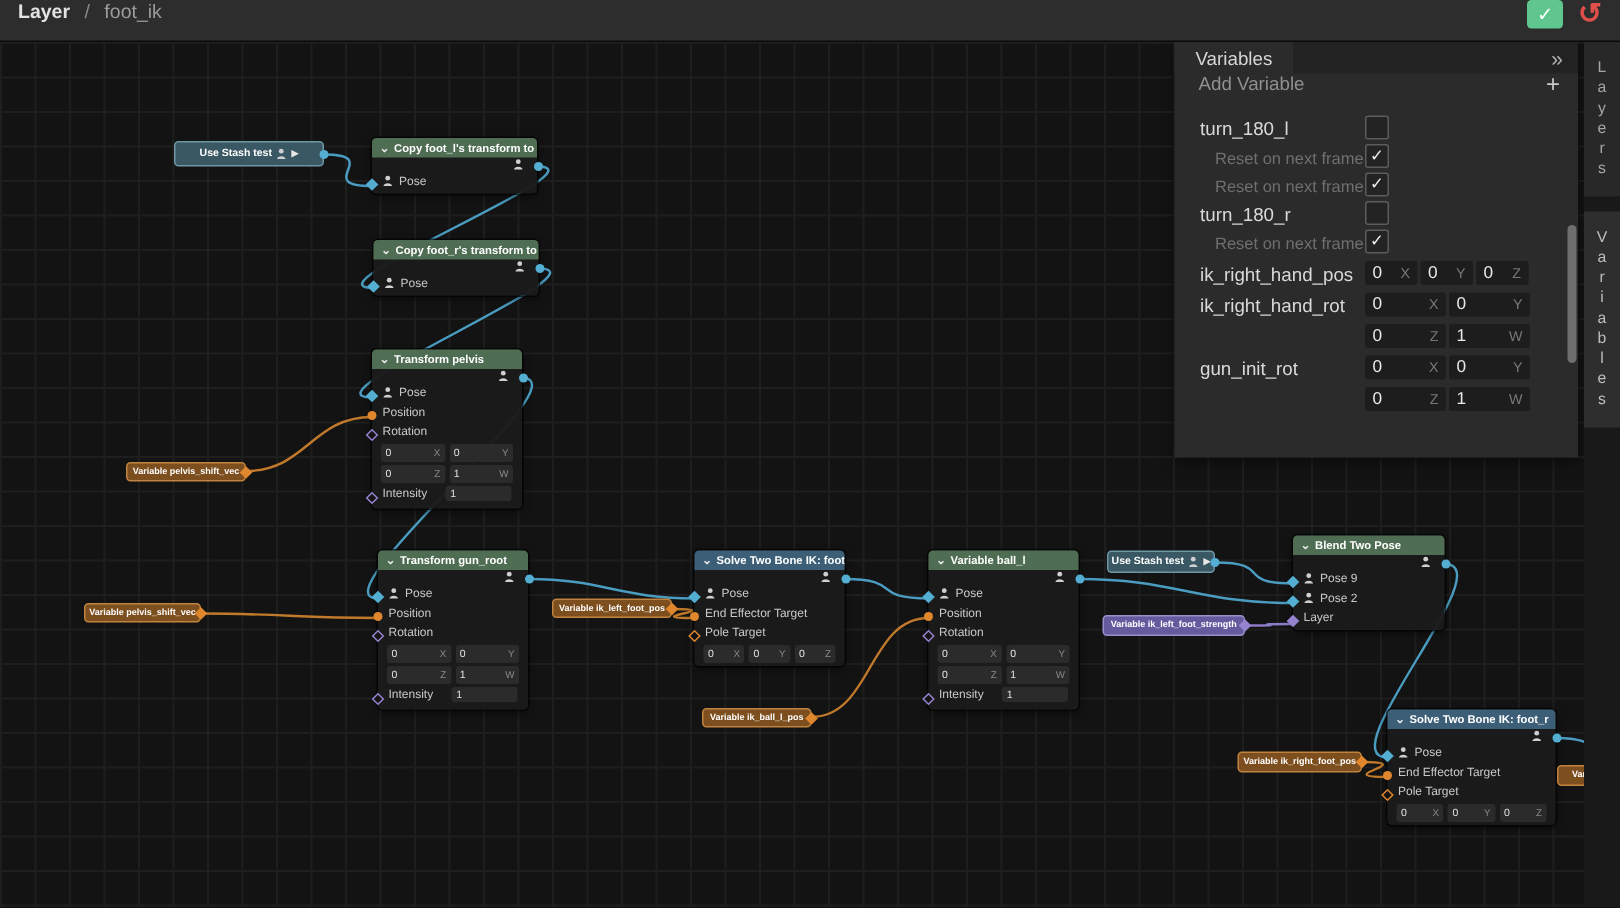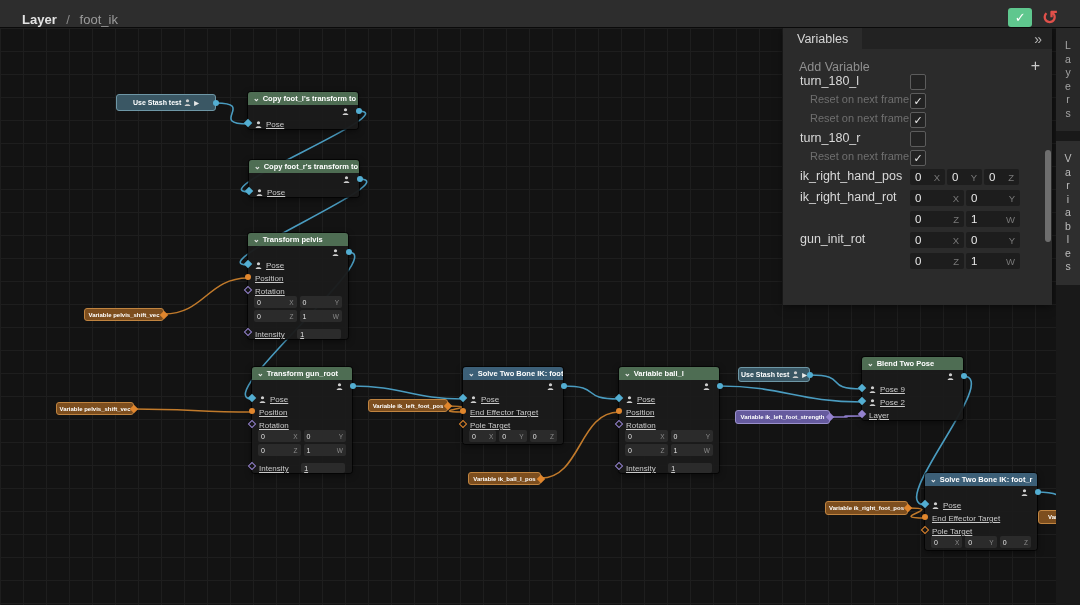--- a/index.html
+++ b/index.html
@@ -1,42 +1,42 @@
 <!DOCTYPE html>
 <html><head>
 <meta charset="utf-8">
 <style>
   html,body{margin:0;padding:0;}
   body{width:1080px;height:605px;overflow:hidden;background:#131313;
        font-family:"Liberation Sans",sans-serif;position:relative;}
   
   .topbar{position:absolute;top:0;left:0;width:1080px;height:28px;background:#2d2d2d;
-          display:flex;align-items:flex-end;justify-content:space-between;
-          padding:0 22px;box-sizing:border-box;z-index:20;border-bottom:1px solid #0a0a0a;}
+          display:flex;align-items:flex-start;justify-content:space-between;
+          padding:0 12px;box-sizing:border-box;z-index:20;border-bottom:1px solid #0a0a0a;}
   .crumb{font-size:13px;color:#e3e3e3;font-weight:bold;}
   .crumb .sep{color:#8a8a8a;font-weight:normal;margin:0 6px;}
   .crumb .cur{color:#9c9c9c;font-weight:normal;}
   .topbar-right{display:flex;align-items:center;gap:10px;}
   .confirm{width:24px;height:19px;background:#5fc78e;border:none;border-radius:3px;
            color:#fff;font-size:13px;line-height:19px;text-align:center;padding:0;cursor:pointer;}
   .undo{color:#e0504a;font-size:19px;font-weight:bold;line-height:1;cursor:pointer;}
   
   .grid{position:absolute;top:28px;left:0;width:1080px;height:577px;background-color:#131313;
         background-image:linear-gradient(#1e1e1e 1px,transparent 1px),
                          linear-gradient(90deg,#1e1e1e 1px,transparent 1px);
         background-size:23px 23px;z-index:0;}
   #wire-layer{position:absolute;top:0;left:0;width:1080px;height:605px;z-index:1;pointer-events:none;}
   
   .node{position:absolute;background:rgba(27,27,27,0.97);border-radius:3px;z-index:2;
         box-shadow:0 0 0 1px rgba(0,0,0,0.65),0 2px 6px rgba(0,0,0,0.5);}
   .n-head{height:13px;border-radius:3px 3px 0 0;display:flex;align-items:center;gap:3px;
           padding:0 5px;color:#fff;font-size:7.5px;font-weight:bold;white-space:nowrap;overflow:hidden;}
   .n-chev{font-size:8px;line-height:5px;color:#eaeaea;flex:0 0 auto;}
-  .n-row{height:13px;display:flex;align-items:flex-end;gap:4px;padding:0 7px;position:relative;
-         color:#c9c9c9;font-size:8px;white-space:nowrap;text-decoration:underline;}
+  .n-row{height:13px;display:flex;align-items:flex-start;gap:4px;padding:0 7px;position:relative;
+         color:#c9c9c9;font-size:8px;white-space:nowrap;}
   .n-out{height:11px;justify-content:flex-end;padding-right:9px;}
   .n-fieldrow{height:12px;display:flex;gap:3px;padding:0 6px;margin-bottom:2px;position:relative;}
   .n-field{flex:1;background:#2b2b2b;border-radius:2px;display:flex;justify-content:space-between;
            align-items:center;padding:0 3px;font-size:7px;color:#e3e3e3;min-width:0;}
   .n-field .ax{color:#8a8a8a;font-size:6.5px;}
   .infield-box{margin-left:auto;width:44%;height:10px;background:#2b2b2b;border-radius:2px;
                display:flex;align-items:center;padding:0 3px;font-size:7px;color:#e3e3e3;}
   .pin{position:absolute;width:6px;height:6px;box-sizing:border-box;}
   .pin-l{left:-3.5px;top:50%;margin-top:-3px;}
   .pin-r{right:-3.5px;top:50%;margin-top:-3px;}
@@ -51,23 +51,23 @@
   .tag-orange{background:#7d4e1e;border:1px solid #c08440;}
   .tag-purple{background:#655a9e;border:1px solid #9a90cc;}
   .tag .play{font-size:6px;color:#e8e8e8;line-height:1;}
   
   .varpanel{position:absolute;left:783px;top:28px;width:269px;height:277px;background:#2b2b2b;
             z-index:10;box-shadow:0 2px 8px rgba(0,0,0,0.5);}
   .vp-head{height:21px;background:#222222;display:flex;align-items:center;}
   .vp-tab{background:#2b2b2b;height:100%;display:flex;align-items:center;padding:0 14px;
           font-size:12.5px;color:#d6d6d6;}
   .vp-collapse{margin-left:auto;padding-right:10px;color:#b5b5b5;font-size:14px;cursor:pointer;}
-  .vp-add{height:25px;display:flex;align-items:flex-end;padding:0 12px 0 16px;color:#8f8f8f;font-size:12.5px;}
+  .vp-add{height:25px;display:flex;align-items:flex-start;padding:0 12px 0 16px;color:#8f8f8f;font-size:12.5px;}
   .vp-plus{margin-left:auto;color:#c9c9c9;font-size:16px;line-height:1;cursor:pointer;}
-  .v-row{display:flex;align-items:flex-start;height:19px;}
+  .v-row{display:flex;align-items:flex-end;height:19px;}
   .v-row-tall{height:21px;}
   .v-name{flex:0 0 110px;padding-left:17px;font-size:12.5px;color:#d9d9d9;white-space:nowrap;
           box-sizing:content-box;}
   .v-reset{color:#6f6f6f;font-size:11px;flex:0 0 100px;padding-left:27px;white-space:nowrap;}
   .v-check{width:14px;height:14px;background:#232323;border:1px solid #5c5c5c;border-radius:2px;
            font-size:11px;color:#ececec;display:flex;align-items:center;justify-content:center;
            line-height:1;cursor:pointer;flex:0 0 auto;}
   .v-fields{display:flex;gap:2px;}
   .v-field{height:16px;background:#1d1d1d;border-radius:2px;display:flex;justify-content:space-between;
            align-items:center;padding:0 5px;font-size:11.5px;color:#eaeaea;box-sizing:border-box;}

